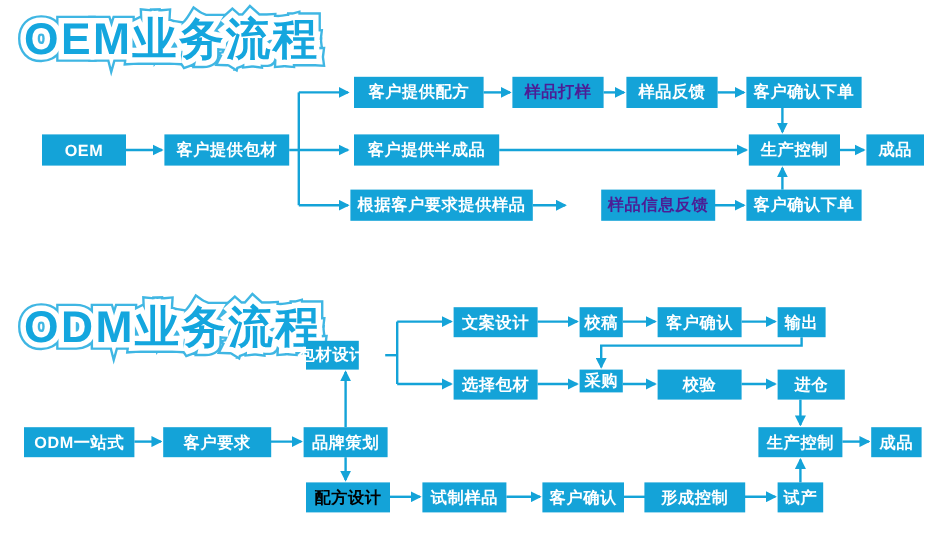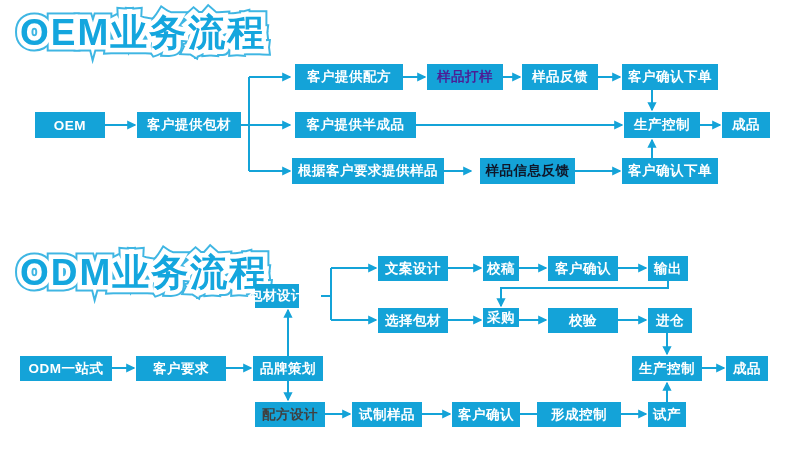--- a/index.html
+++ b/index.html
@@ -94,35 +94,35 @@
       <div class="node" style="left: 35px; top: 112px; width: 70px; height: 26px; background: rgb(20, 163, 216); color: rgb(255, 255, 255);">OEM</div>
       <div class="node" style="left: 137px; top: 112px; width: 104px; height: 26px; background: rgb(20, 163, 216); color: rgb(255, 255, 255);">客户提供包材</div>
       <div class="node" style="left: 295px; top: 64px; width: 108px; height: 26px; background: rgb(20, 163, 216); color: rgb(255, 255, 255);">客户提供配方</div>
       <div class="node" style="left: 427px; top: 64px; width: 76px; height: 26px; background: rgb(20, 163, 216); color: #4c1d95;">样品打样</div>
       <div class="node" style="left: 522px; top: 64px; width: 76px; height: 26px; background: rgb(20, 163, 216); color: rgb(255, 255, 255);">样品反馈</div>
       <div class="node" style="left: 622px; top: 64px; width: 96px; height: 26px; background: rgb(20, 163, 216); color: rgb(255, 255, 255);">客户确认下单</div>
       <div class="node" style="left: 295px; top: 112px; width: 121px; height: 26px; background: rgb(20, 163, 216); color: rgb(255, 255, 255);">客户提供半成品</div>
       <div class="node" style="left: 624px; top: 112px; width: 76px; height: 26px; background: rgb(20, 163, 216); color: rgb(255, 255, 255);">生产控制</div>
       <div class="node" style="left: 722px; top: 112px; width: 48px; height: 26px; background: rgb(20, 163, 216); color: rgb(255, 255, 255);">成品</div>
       <div class="node" style="left: 292px; top: 158px; width: 152px; height: 26px; background: rgb(20, 163, 216); color: rgb(255, 255, 255);">根据客户要求提供样品</div>
-      <div class="node" style="left: 480px; top: 158px; width: 95px; height: 26px; background: rgb(20, 163, 216); color: #0f172a;">样品信息反馈</div>
+      <div class="node" style="left: 501px; top: 158px; width: 95px; height: 26px; background: rgb(20, 163, 216); color: #4c1d95;">样品信息反馈</div>
       <div class="node" style="left: 622px; top: 158px; width: 96px; height: 26px; background: rgb(20, 163, 216); color: rgb(255, 255, 255);">客户确认下单</div>
       <div class="node" style="left: 20px; top: 356px; width: 92px; height: 25px; background: rgb(20, 163, 216); color: rgb(255, 255, 255);">ODM一站式</div>
       <div class="node" style="left: 136px; top: 356px; width: 90px; height: 25px; background: rgb(20, 163, 216); color: rgb(255, 255, 255);">客户要求</div>
       <div class="node" style="left: 253px; top: 356px; width: 70px; height: 25px; background: rgb(20, 163, 216); color: rgb(255, 255, 255);">品牌策划</div>
       <div class="node" style="left: 255px; top: 284px; width: 44px; height: 24px; background: rgb(20, 163, 216); color: rgb(255, 255, 255);">包材设计</div>
       <div class="node" style="left: 378px; top: 256px; width: 70px; height: 25px; background: rgb(20, 163, 216); color: rgb(255, 255, 255);">文案设计</div>
       <div class="node" style="left: 483px; top: 256px; width: 36px; height: 25px; background: rgb(20, 163, 216); color: rgb(255, 255, 255);">校稿</div>
       <div class="node" style="left: 548px; top: 256px; width: 70px; height: 25px; background: rgb(20, 163, 216); color: rgb(255, 255, 255);">客户确认</div>
       <div class="node" style="left: 648px; top: 256px; width: 40px; height: 25px; background: rgb(20, 163, 216); color: rgb(255, 255, 255);">输出</div>
       <div class="node" style="left: 378px; top: 308px; width: 70px; height: 25px; background: rgb(20, 163, 216); color: rgb(255, 255, 255);">选择包材</div>
       <div class="node" style="left: 483px; top: 308px; width: 36px; height: 19px; background: rgb(20, 163, 216); color: rgb(255, 255, 255);">采购</div>
       <div class="node" style="left: 548px; top: 308px; width: 70px; height: 25px; background: rgb(20, 163, 216); color: rgb(255, 255, 255);">校验</div>
-      <div class="node" style="left: 648px; top: 308px; width: 44px; height: 25px; background: rgb(20, 163, 216); color: rgb(255, 255, 255);">进仓</div>
+      <div class="node" style="left: 648px; top: 308px; width: 56px; height: 25px; background: rgb(20, 163, 216); color: rgb(255, 255, 255);">进仓</div>
       <div class="node" style="left: 632px; top: 356px; width: 70px; height: 25px; background: rgb(20, 163, 216); color: rgb(255, 255, 255);">生产控制</div>
       <div class="node" style="left: 726px; top: 356px; width: 42px; height: 25px; background: rgb(20, 163, 216); color: rgb(255, 255, 255);">成品</div>
-      <div class="node" style="left: 255px; top: 402px; width: 70px; height: 25px; background: rgb(20, 163, 216); color: #404040;">配方设计</div>
+      <div class="node" style="left: 255px; top: 402px; width: 70px; height: 25px; background: rgb(20, 163, 216); color: #000000;">配方设计</div>
       <div class="node" style="left: 352px; top: 402px; width: 70px; height: 25px; background: rgb(20, 163, 216); color: rgb(255, 255, 255);">试制样品</div>
       <div class="node" style="left: 452px; top: 402px; width: 68px; height: 25px; background: rgb(20, 163, 216); color: rgb(255, 255, 255);">客户确认</div>
       <div class="node" style="left: 537px; top: 402px; width: 84px; height: 25px; background: rgb(20, 163, 216); color: rgb(255, 255, 255);">形成控制</div>
       <div class="node" style="left: 648px; top: 402px; width: 38px; height: 25px; background: rgb(20, 163, 216); color: rgb(255, 255, 255);">试产</div>
     </div>
 </div>
 
 </body></html>

